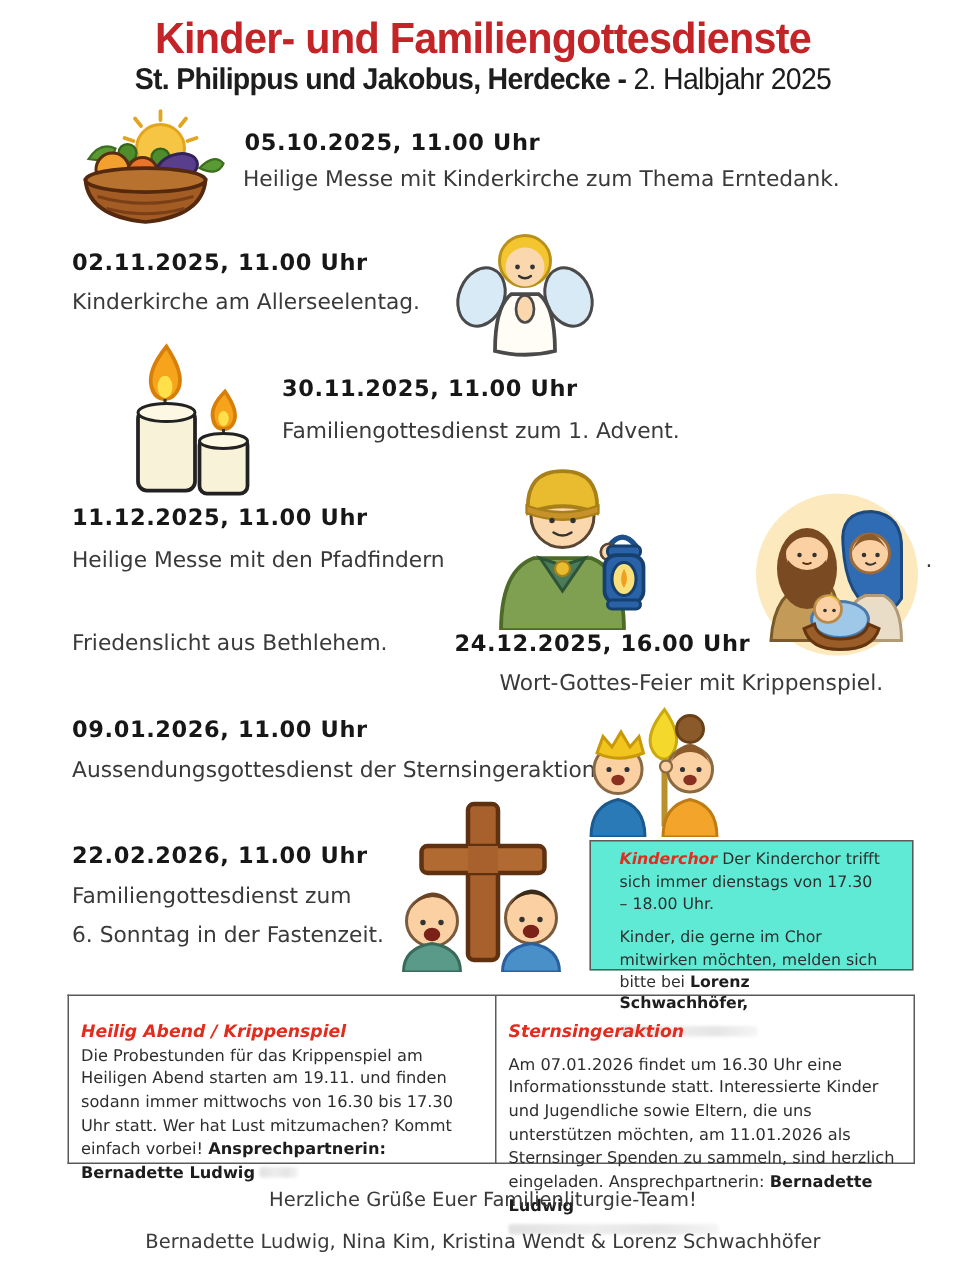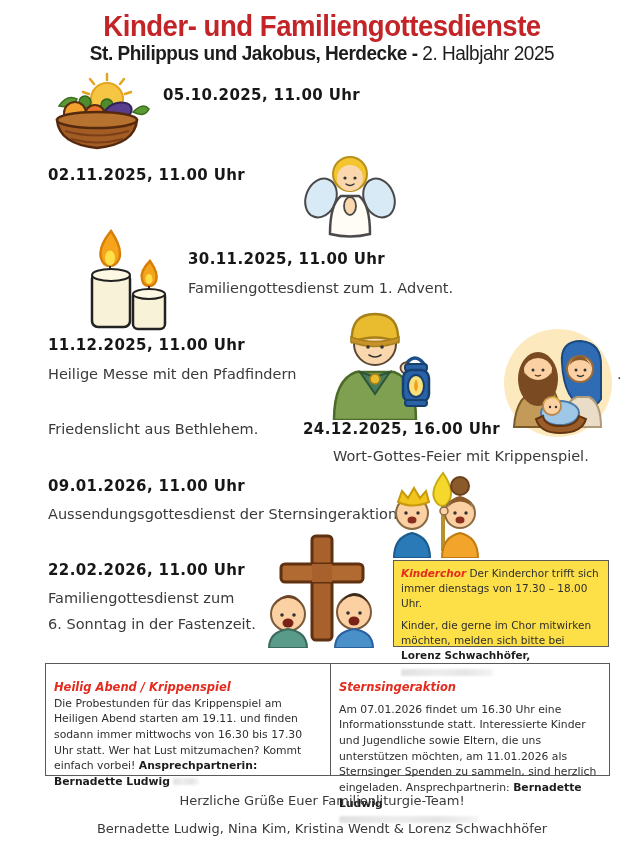--- a/index.html
+++ b/index.html
@@ -22,22 +22,22 @@
   .ev-date{
     position:absolute;font-weight:bold;font-size:15px;color:#171717;
     letter-spacing:0.4px;white-space:nowrap;
   }
   .ev-text{
     position:absolute;font-size:14.5px;color:#3a3a3a;white-space:nowrap;
   }
   .icon{position:absolute;}
   .icon svg{display:block;width:100%;height:100%;}
   .infobox{
-    position:absolute;border:1px solid #5a5a5a;background:#fde047;
-    font-size:10.5px;line-height:1.42;color:#2e2e2e;padding:5px 7px;box-sizing:border-box;
+    position:absolute;border:1px solid #5a5a5a;background:#5eead4;
+    font-size:10.5px;line-height:1.42;color:#2e2e2e;padding:5px 19px;box-sizing:border-box;
   }
   .infobox .bx-title{color:#e32b1e;font-weight:bold;font-style:italic;}
   .infobox p{margin:0 0 7px 0;}
   .bottom-table{
     position:absolute;left:45px;top:663px;width:565px;height:113px;
     display:flex;box-sizing:border-box;
   }
   .bt-cell{
     border:1px solid #5a5a5a;box-sizing:border-box;padding:15px 8px;
     font-size:10.8px;line-height:1.45;color:#2e2e2e;
@@ -82,22 +82,24 @@
       <circle cx="30" cy="41" r="11" fill="#f2a12e" stroke="#5a2d10" stroke-width="2"></circle>
       <circle cx="50" cy="43" r="10" fill="#e8742c" stroke="#5a2d10" stroke-width="2"></circle>
       <ellipse cx="73" cy="40" rx="14" ry="9" fill="#5a3e8e" stroke="#33215a" stroke-width="2" transform="rotate(-18 73 40)"></ellipse>
       <path d="M12,48 Q14,72 52,76 Q90,72 92,48 Z" fill="#a35d24" stroke="#55290e" stroke-width="2.5"></path>
       <ellipse cx="52" cy="48" rx="40" ry="8" fill="#b8722f" stroke="#55290e" stroke-width="2.5"></ellipse>
       <path d="M20,59 Q52,68 84,59" stroke="#7a3f16" fill="none" stroke-width="2"></path>
       <path d="M26,67 Q52,74 78,67" stroke="#7a3f16" fill="none" stroke-width="2"></path>
     </svg>
   </div>
   <div class="ev-date" style="left:163px;top:86px">05.10.2025, 11.00 Uhr</div>
+  <div class="ev-text" style="left:162px;top:112px">Heilige Messe mit Kinderkirche zum Thema Erntedank.</div>
 
   <div class="ev-date" style="left:48px;top:166px">02.11.2025, 11.00 Uhr</div>
+  <div class="ev-text" style="left:48px;top:194px">Kinderkirche am Allerseelentag.</div>
   <div class="icon" style="left:300px;top:146px;width:100px;height:92px">
     <svg viewBox="0 0 100 92">
       <ellipse cx="21" cy="52" rx="15" ry="20" transform="rotate(22 21 52)" fill="#d8eaf6" stroke="#4a4a4a" stroke-width="2"></ellipse>
       <ellipse cx="79" cy="52" rx="15" ry="20" transform="rotate(-22 79 52)" fill="#d8eaf6" stroke="#4a4a4a" stroke-width="2"></ellipse>
       <path d="M30,88 Q30,58 41,50 L59,50 Q70,58 70,88 Q50,93 30,88 Z" fill="#fffdf6" stroke="#4a4a4a" stroke-width="2.5"></path>
       <circle cx="50" cy="28" r="17" fill="#f3c52e" stroke="#b8901a" stroke-width="2"></circle>
       <circle cx="50" cy="32" r="13" fill="#fbd7ae"></circle>
       <circle cx="45" cy="32" r="1.6" fill="#333"></circle>
         <circle cx="55" cy="32" r="1.6" fill="#333"></circle>
       <path d="M46,38 Q50,41 54,38" stroke="#333" stroke-width="1.5" fill="none" stroke-linecap="round"></path>

